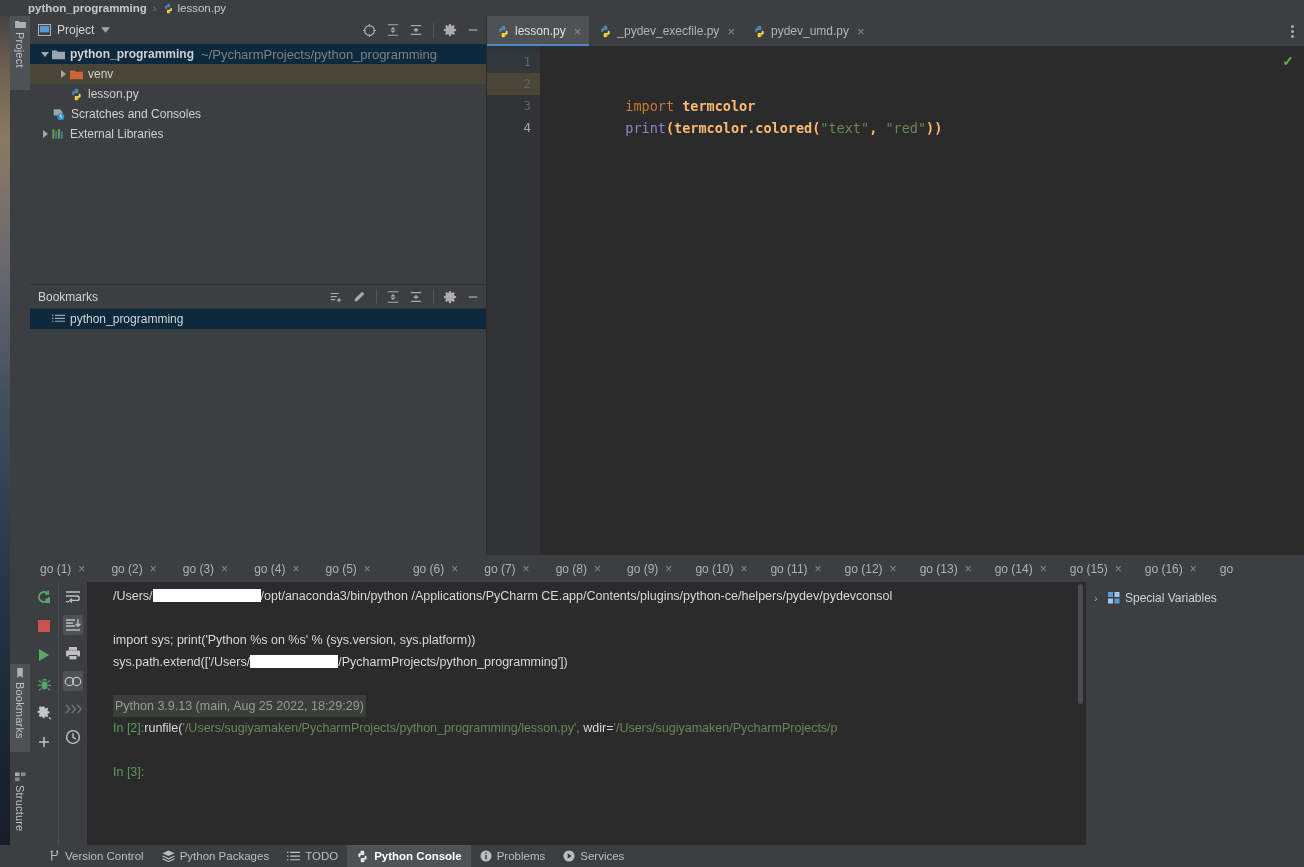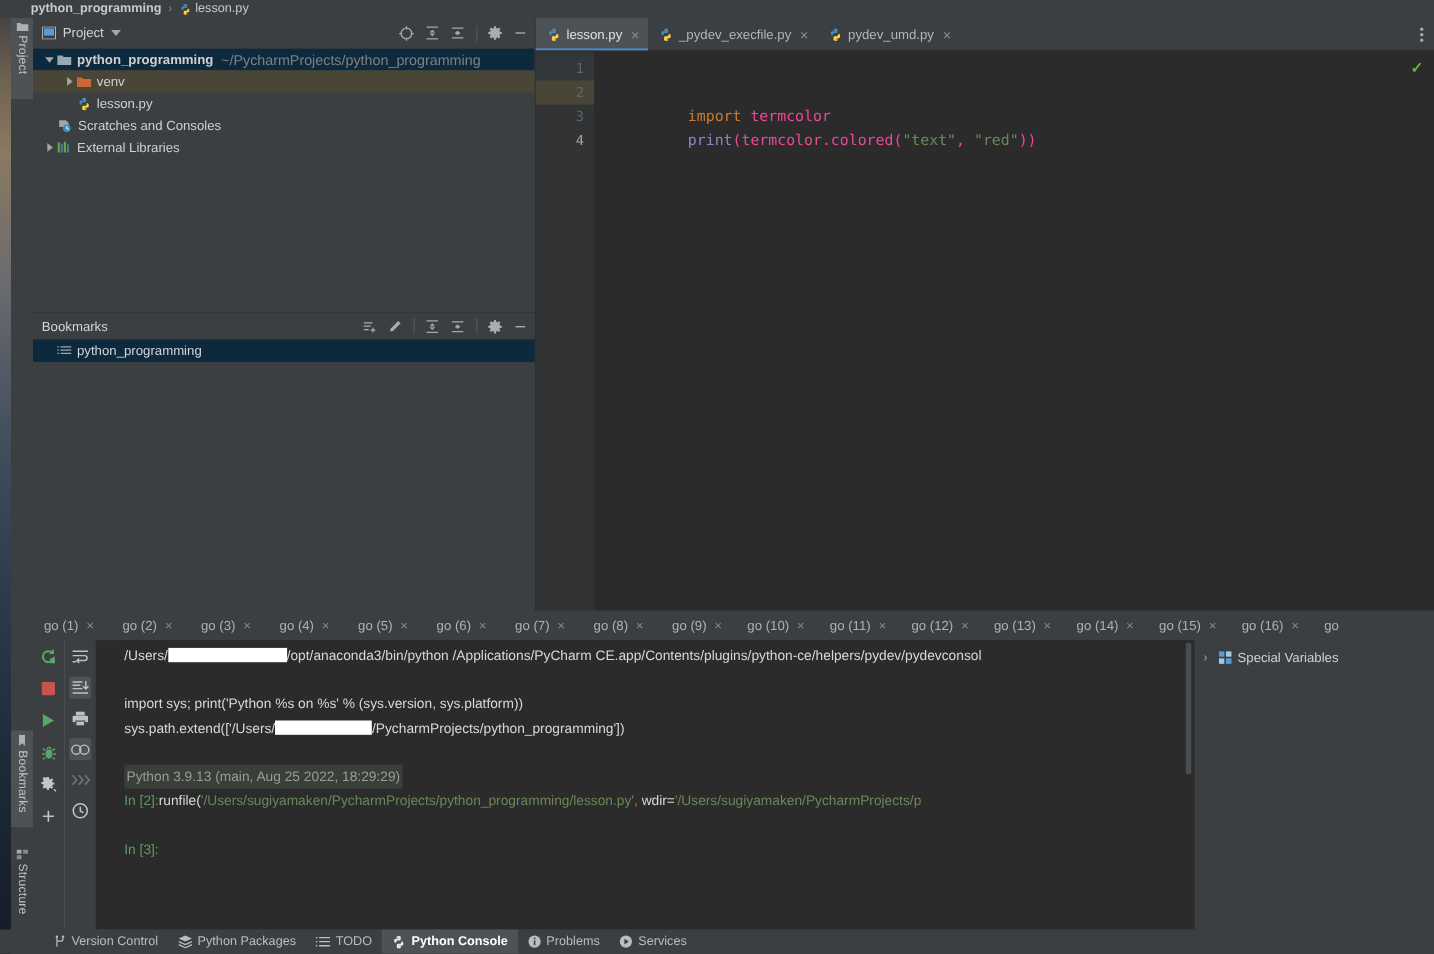--- a/index.html
+++ b/index.html
@@ -145,21 +145,21 @@
   .gutter .ln.hl { background: #32373b; }
   .gutter .ln.olive { background: #4a4637; }
   .code {
     flex: 1; padding-top: 5px; padding-left: 4px;
     font-family: "DejaVu Sans Mono", monospace; font-size: 13.5px;
   }
   .code .cl { height: 22px; line-height: 22px; white-space: pre; color: #a9b7c6; }
   .k-kw { color: #cc7832; }
   .k-fn { color: #8888c6; }
   .k-str { color: #6a8759; }
-  .k-pl { color: #ec4899; }
+  .k-pl { color: #fdba74; font-weight: bold; }
   .check-ok {
     position: absolute; right: 10px; top: 7px;
     font-size: 14px; color: #62b543; font-weight: bold;
   }
 
   
   .console-tabs {
     position: absolute; left: 30px; top: 555px; width: 1274px; height: 27px;
     background: #3c3f41; display: flex; align-items: center;
     overflow: hidden; white-space: nowrap;
@@ -537,21 +537,21 @@
       <span class="cx">×</span>
       </div>
     <div class="ctab" style="margin-left:12px">
       <span>go (4)</span>
       <span class="cx">×</span>
       </div>
     <div class="ctab" style="margin-left:12px">
       <span>go (5)</span>
       <span class="cx">×</span>
       </div>
-    <div class="ctab" style="margin-left:12px">
+    <div class="ctab" style="margin-left:28px">
       <span>go (6)</span>
       <span class="cx">×</span>
       </div>
     <div class="ctab" style="margin-left:12px">
       <span>go (7)</span>
       <span class="cx">×</span>
       </div>
     <div class="ctab" style="margin-left:12px">
       <span>go (8)</span>
       <span class="cx">×</span>

